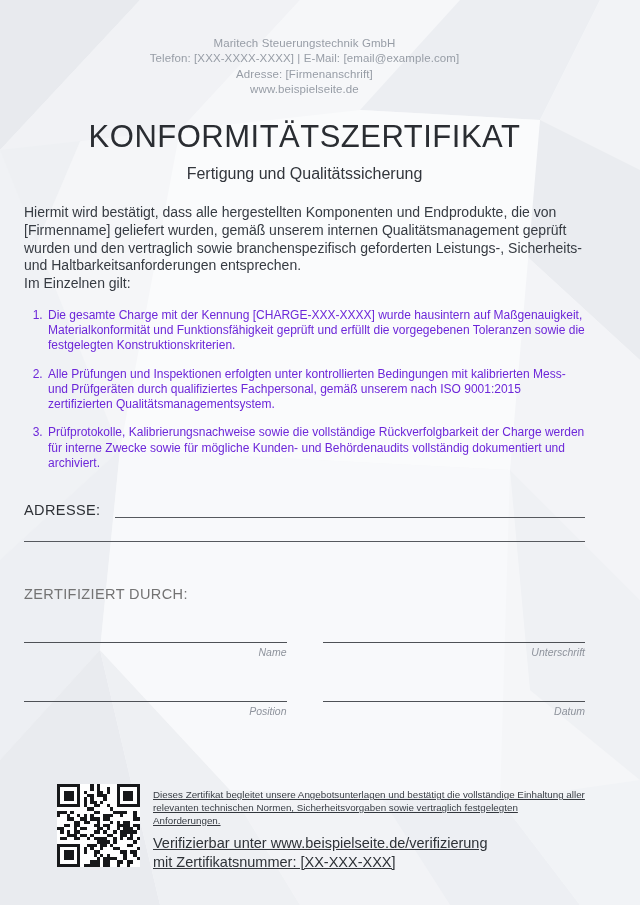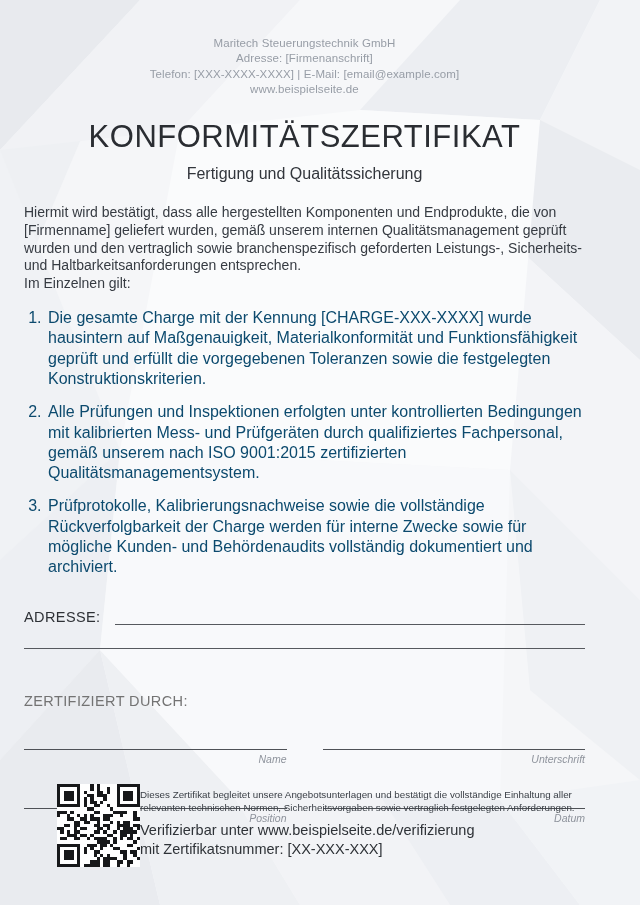--- a/index.html
+++ b/index.html
@@ -18,40 +18,40 @@
 
   
   .title{margin-top:22px;text-align:center;font-size:31px;letter-spacing:.5px;color:#2a2d32;font-weight:400;}
   .subtitle{margin-top:10px;text-align:center;font-size:16px;color:#32363c;}
 
   
   .intro{margin-top:21px;font-size:14px;line-height:1.27;color:#363b42;}
   .intro .leadin{margin-top:0;}
 
   
-  ol.conditions{margin:15px 0 0 0;padding:0 0 0 22px;font-size:16px;line-height:1.27;color:#0c4a6e;}
+  ol.conditions{margin:15px 0 0 0;padding:0 0 0 22px;font-size:12px;line-height:1.27;color:#6d28d9;}
   ol.conditions li{margin-bottom:13px;padding-left:2px;}
 
   
   .form-block{margin-top:29px;}
   .form-row{display:flex;align-items:flex-end;margin-bottom:8px;}
   .form-row .flabel{font-size:14.5px;letter-spacing:.4px;color:#2e3136;white-space:nowrap;padding-right:14px;}
   .fill-line{flex:1;border-bottom:1.2px solid #56595e;height:17px;}
   .full-line{border-bottom:1.4px solid #56595e;height:15px;margin-top:5px;}
 
   
   .certified-heading{margin-top:44px;font-size:14.5px;letter-spacing:.4px;color:#737373;}
   .sig-row{display:flex;gap:36px;margin-top:40px;}
   .sig-row.second{margin-top:43px;}
   .sig-field{flex:1;}
   .sig-field .sline{border-bottom:1.3px solid #4e5156;height:0;}
   .sig-field .slabel{margin-top:3px;text-align:right;font-style:italic;font-size:10.5px;color:#8e939c;}
 
   
-  .footer{position:absolute;left:57px;right:53px;top:784px;display:flex;align-items:flex-start;}
+  .footer{position:absolute;left:57px;right:53px;top:784px;display:flex;gap:13px;align-items:flex-start;text-decoration:underline;}
   .qr{width:83px;height:83px;flex:0 0 auto;background:#ffffff;}
   .qr svg{display:block;width:83px;height:83px;}
   .footer-text{flex:1;padding-top:5px;}
   .disclaimer{font-size:9.8px;line-height:1.32;color:#3b4047;}
   .verify{margin-top:6px;font-size:14.5px;line-height:1.3;color:#2e3237;}
 </style>
 </head>
 <body>
 
 <div class="bg">
@@ -75,22 +75,22 @@
     <polygon points="580,905 640,905 640,780 500,800" fill="#f1f3f6"></polygon>
     <polygon points="180,130 360,110 540,120 510,470 120,450" fill="#fafbfc"></polygon>
     <polygon points="120,450 510,470 500,800 230,790 100,650" fill="#f8f9fb"></polygon>
   </svg>
 </div>
 
 <div class="doc">
 
   <header class="contact">
     <div>Maritech Steuerungstechnik GmbH</div>
+    <div>Telefon: [XXX-XXXX-XXXX] | E-Mail: [email@example.com]</div>
     <div>Adresse: [Firmenanschrift]</div>
-    <div>Telefon: [XXX-XXXX-XXXX] | E-Mail: [email@example.com]</div>
     <div>www.beispielseite.de</div>
   </header>
 
   <div class="title">KONFORMITÄTSZERTIFIKAT</div>
   <div class="subtitle">Fertigung und Qualitätssicherung</div>
 
   <div class="intro">
     <div>Hiermit wird bestätigt, dass alle hergestellten Komponenten und Endprodukte, die von [Firmenname] geliefert wurden, gemäß unserem internen Qualitätsmanagement geprüft wurden und den vertraglich sowie branchenspezifisch geforderten Leistungs-, Sicherheits- und Haltbarkeitsanforderungen entsprechen.</div>
     <div class="leadin">Im Einzelnen gilt:</div>
   </div>

